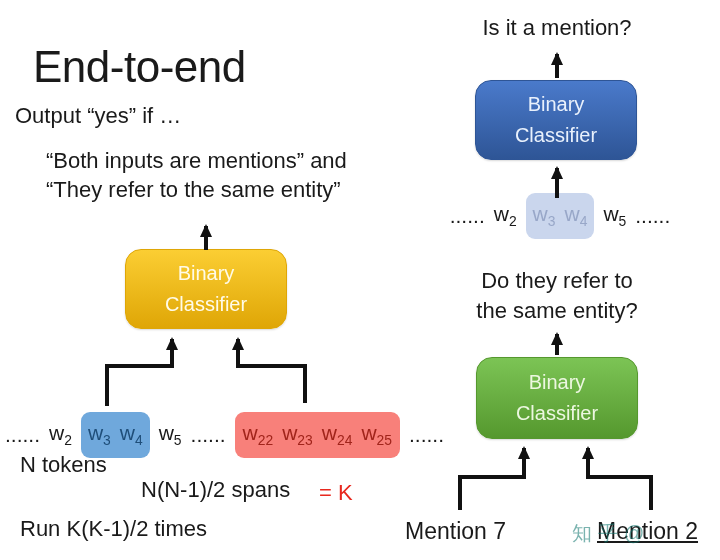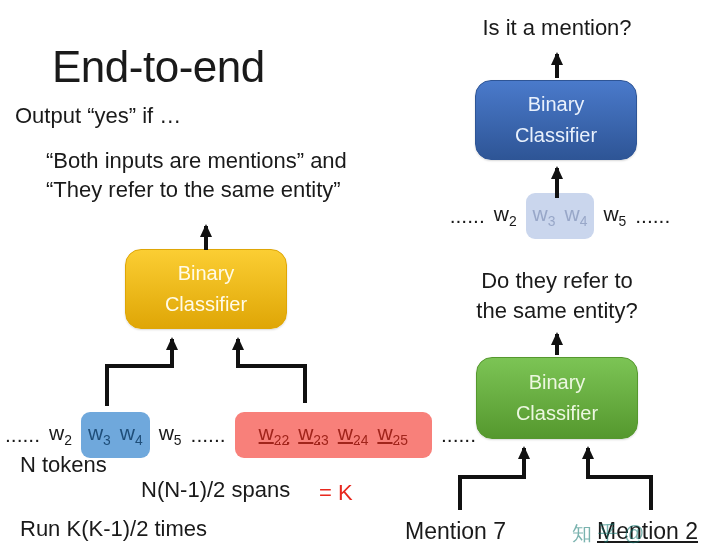--- a/index.html
+++ b/index.html
@@ -37,36 +37,36 @@
     border:1px solid var(--box_green_bottom);
     color:var(--box_green_text);
   }
 
   .token-row{
     display:flex;align-items:center;gap:9px;
     font-size:21px;white-space:nowrap;
   }
   .tok-seg{display:inline-flex;gap:9px;align-items:center;}
   .tok-seg.blue{background:var(--hl_blue_bg);color:var(--hl_blue_text);border-radius:9px;padding:9px 7px;}
-  .tok-seg.red{background:var(--hl_red_bg);color:var(--hl_red_text);border-radius:9px;padding:9px 24px;text-decoration:underline;}
+  .tok-seg.red{background:var(--hl_red_bg);color:var(--hl_red_text);border-radius:9px;padding:9px 8px;}
   .tok-seg.lightblue{background:var(--hl_lightblue_bg);color:var(--hl_lightblue_text);border-radius:9px;padding:9px 7px;}
   .tok sub{font-size:0.66em;}
 
   .stats{font-size:22px;}
   .k-red{color:var(--accent_red);}
   .watermark{
     color:#0f766e;opacity:0.55;font-size:20px;letter-spacing:6px;
     white-space:nowrap;
   }
   svg.arrows{position:absolute;left:0;top:0;pointer-events:none;}
 </style>
 </head>
 <body>
 
-<div class="abs title" style="left:52px;top:42px;">End-to-end</div>
+<div class="abs title" style="left:33px;top:42px;">End-to-end</div>
 
 <div class="abs body-text" style="left:15px;top:103px;">Output “yes” if …</div>
 
 <div class="abs quote-block" style="left:46px;top:146px;">
   <div>“Both inputs are mentions” and</div>
   <div>“They refer to the same entity”</div>
 </div>
 
 <div class="abs classifier-box box-yellow" style="left:125px;top:249px;">
   <div class="label">Binary Classifier</div>

